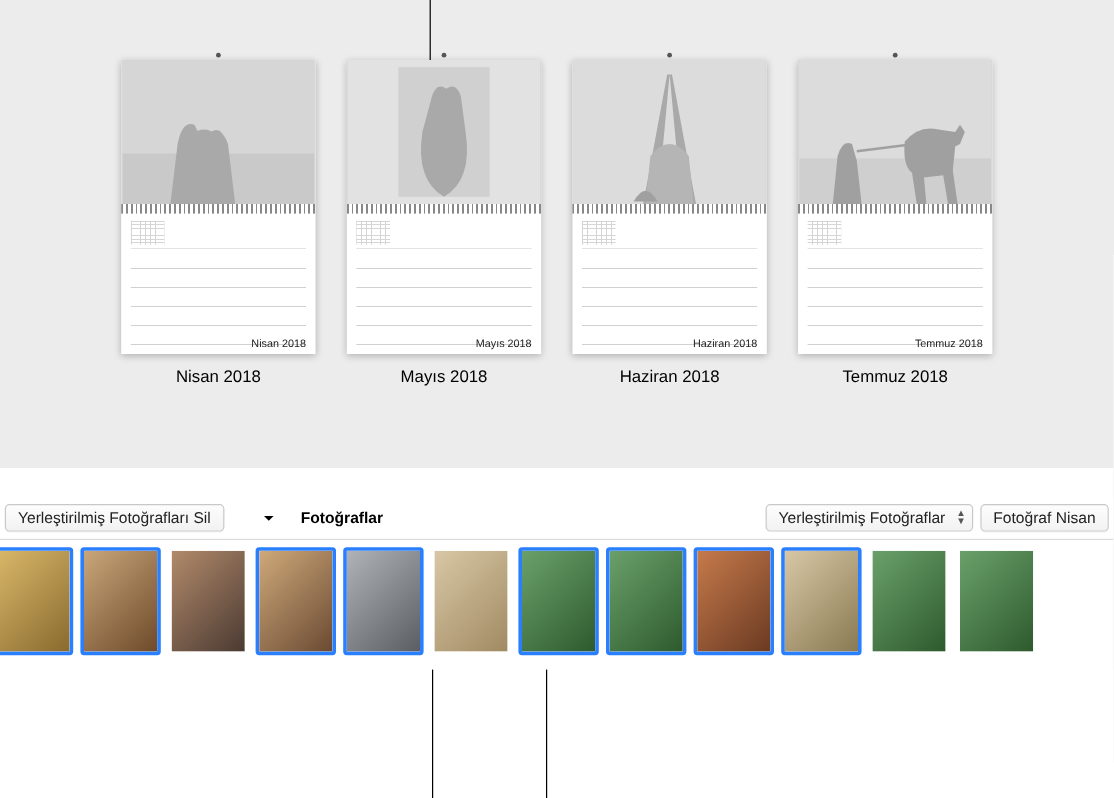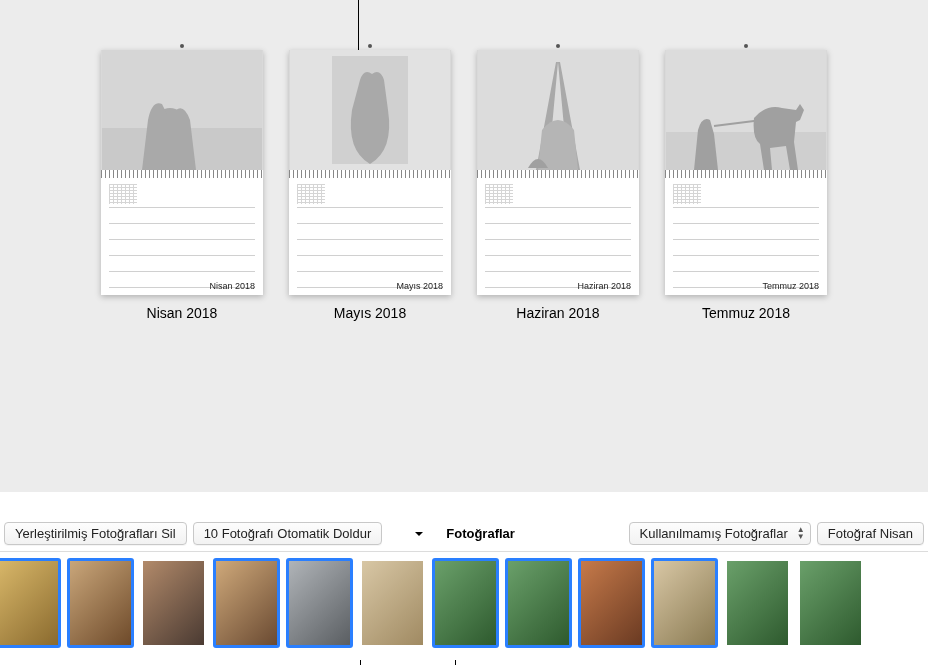--- a/index.html
+++ b/index.html
@@ -6,21 +6,21 @@
   body {
     font-family: -apple-system, "Helvetica Neue", Arial, sans-serif;
     background: #fff;
     width: 928px;
     height: 665px;
     overflow: hidden;
     position: relative;
   }
   .canvas-area {
     width: 100%;
-    height: 492px;
+    height: 390px;
     background: #ececec;
     padding-top: 50px;
     display: flex;
     justify-content: center;
     gap: 26px;
     position: relative;
   }
   .callout-top {
     position: absolute;
     top: 0;
@@ -289,33 +289,32 @@
         <div class="grid-lines"></div>
         <div class="month-inline">Temmuz 2018</div>
       </div>
     </div>
     <div class="month-big">Temmuz 2018</div>
   </div>
 </div>
 
 <div class="toolbar">
   <button class="btn">Yerleştirilmiş Fotoğrafları Sil</button>
-  <button class="btn">10 Fotoğrafı Otomatik Doldur</button>
   <div style="width:18px"></div>
   <div class="dropdown-label">
     <span class="chev-down">
       <svg width="12" height="12" viewBox="0 0 12 12">
           <path d="M2 4 L6 8 L10 4 Z" fill="#000"></path>
         </svg>
     </span>
     <span>Fotoğraflar</span>
   </div>
   <div class="spacer"></div>
   <div class="popup-btn">
-    <span>Kullanılmamış Fotoğraflar</span>
+    <span>Yerleştirilmiş Fotoğraflar</span>
     <span class="updown">
         <span>▲</span>
         <span>▼</span>
       </span>
   </div>
   <button class="btn">Fotoğraf Nisan</button>
 </div>
 
 <div class="thumb-strip" id="thumb-strip" style="margin-left: -6px;">
     <div class="thumb sel">

